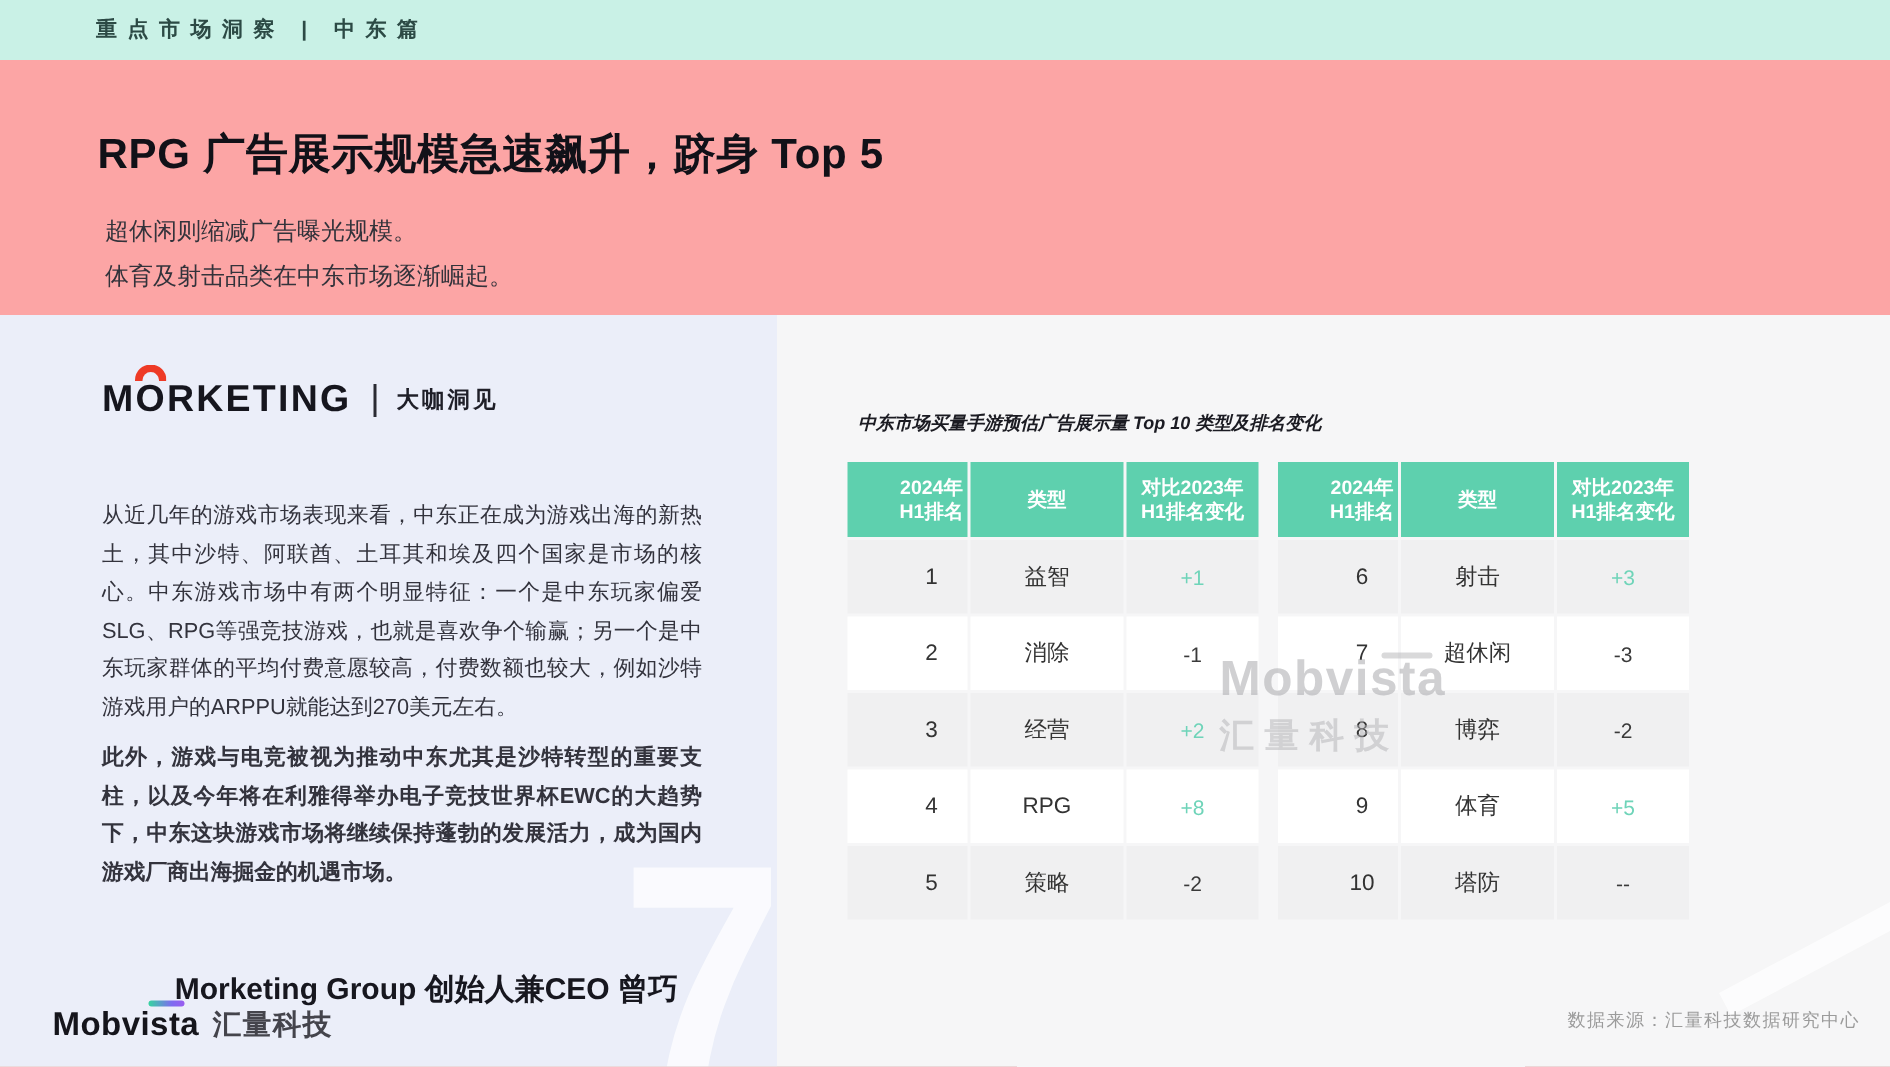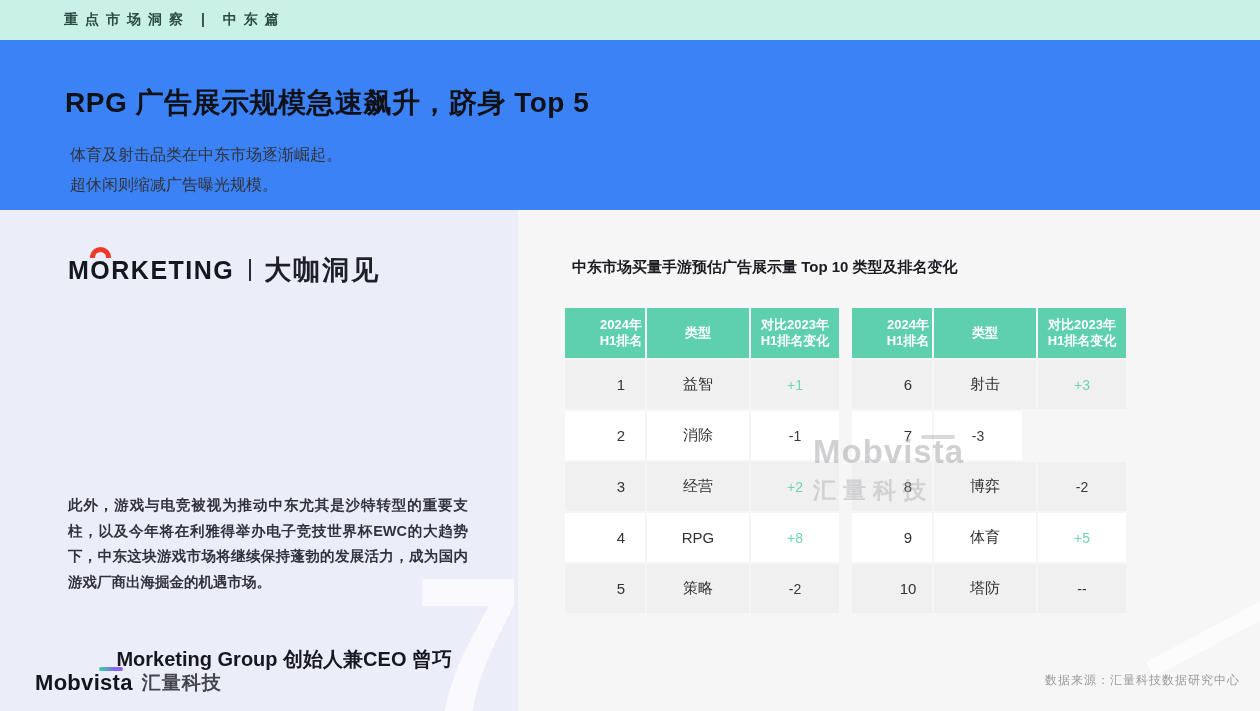--- a/index.html
+++ b/index.html
@@ -1,19 +1,19 @@
 <!DOCTYPE html>
 <html><head>
 <meta charset="utf-8">
 <style>
   * { margin:0; padding:0; box-sizing:border-box; }
   html,body { background:#dedede; }
   .page {
     position:relative; width:1260px; height:711px; margin:0 auto;
-    background:#3b82f6; overflow:hidden;
+    background:#fca5a5; overflow:hidden;
     font-family:"Liberation Sans","DejaVu Sans",sans-serif;
     -webkit-font-smoothing:antialiased;
   }
   
   .banner {
     position:absolute; left:0; top:0; width:1260px; height:40px;
     background:#c9f1e6; display:flex; align-items:center; padding-left:64px;
   }
   .banner span { font-size:14px; font-weight:700; color:#2c4a45; letter-spacing:7px; }
   
@@ -36,21 +36,21 @@
   }
   .logo-row { position:absolute; left:68px; top:42px; display:flex; align-items:center; }
   .logo-word { font-size:25px; font-weight:800; color:#16161e; letter-spacing:1.5px; display:flex; }
   .logo-o { position:relative; }
   .o-arc {
     position:absolute; left:0px; top:-9px; width:21px; height:11px;
     border:5px solid #ee3a26; border-bottom:none;
     border-radius:21px 21px 0 0;
   }
   .logo-div { width:2px; height:22px; background:#2a2a33; margin:0 13px 0 15px; }
-  .logo-tag { font-size:27px; font-weight:700; color:#1f1f28; letter-spacing:2px; }
+  .logo-tag { font-size:15px; font-weight:700; color:#1f1f28; letter-spacing:2px; }
   .para {
     position:absolute; left:68px; width:400px;
     font-size:14.5px; line-height:25.5px; color:#33333d; text-align:justify;
   }
   .para.p1 { top:122px; }
   .para.p2 { top:283px;font-weight:bold; }
   .attribution {
     position:absolute; left:68px; top:400px; width:400px;
     text-align:right; padding-right:16px;
     font-size:20px; font-weight:700; color:#17171f;margin-top:36px;
@@ -59,21 +59,21 @@
   .footer-logo { position:absolute; left:35px; top:460px; display:flex; align-items:center; }
   .fl-en { font-size:22px; font-weight:800; color:#15151c; letter-spacing:.3px; display:flex; }
   .fl-st { position:relative; }
   .fl-bar {
     position:absolute; left:-1px; top:-3px; width:24px; height:4px; border-radius:2px;
     background:linear-gradient(90deg,#35d4a0 0%,#7e6bf0 65%,#9a5cf0 100%);
   }
   .fl-cn { font-size:19px; font-weight:600; color:#44444c; margin-left:9px; letter-spacing:1px; }
   
   .right { position:absolute; left:518px; top:0; width:742px; height:501px; }
-  .tbl-title { position:absolute; left:54px; top:48px; font-size:15px; font-weight:800; color:#1b1b22; }
+  .tbl-title { position:absolute; left:54px; top:64px; font-size:12px; font-weight:800; color:#1b1b22;font-style:italic; }
   .tables { position:absolute; left:47px; top:98px; display:flex; gap:13px; }
   .rank-table { display:flex; flex-direction:column; gap:2px; }
   .trow { display:flex; gap:2px; }
   .cell {
     display:flex; flex-direction:column; align-items:center; justify-content:center;
     text-align:center;
   }
   .c1 { width:80px;padding-left:32px; } .c2 { width:102px; } .c3 { width:88px; }
   .thead .cell { height:50px; background:#5ed0ae; color:#fff; font-size:13px; font-weight:700; line-height:16px; }
   .tbody-row .cell { height:49px; font-size:15px; color:#333333; }
@@ -98,39 +98,40 @@
 <body>
 
 <div class="page">
 
   <header class="banner">
     <span>重点市场洞察 | 中东篇</span>
   </header>
 
   <h1 class="page-title">RPG 广告展示规模急速飙升，跻身 Top 5</h1>
   <div class="subs">
+    <div>超休闲则缩减广告曝光规模。</div>
     <div>体育及射击品类在中东市场逐渐崛起。</div>
-    <div>超休闲则缩减广告曝光规模。</div>
   </div>
 
   <section class="main">
 
     <aside class="quote-panel">
       <div class="big77">77</div>
 
       <div class="logo-row">
         <span class="logo-word">
           <span>M</span>
           <span class="logo-o"><i class="o-arc"></i><span>O</span></span>
           <span>RKETING</span>
         </span>
         <span class="logo-div"></span>
         <span class="logo-tag">大咖洞见</span>
       </div>
 
+      <p class="para p1">从近几年的游戏市场表现来看，中东正在成为游戏出海的新热土，其中沙特、阿联酋、土耳其和埃及四个国家是市场的核心。中东游戏市场中有两个明显特征：一个是中东玩家偏爱SLG、RPG等强竞技游戏，也就是喜欢争个输赢；另一个是中东玩家群体的平均付费意愿较高，付费数额也较大，例如沙特游戏用户的ARPPU就能达到270美元左右。</p>
       <p class="para p2">此外，游戏与电竞被视为推动中东尤其是沙特转型的重要支柱，以及今年将在利雅得举办电子竞技世界杯EWC的大趋势下，中东这块游戏市场将继续保持蓬勃的发展活力，成为国内游戏厂商出海掘金的机遇市场。</p>
       <p class="attribution">Morketing Group 创始人兼CEO 曾巧</p>
     </aside>
 
     <div class="footer-logo">
       <span class="fl-en">
         <span>Mobvi</span>
         <span class="fl-st"><i class="fl-bar"></i><span>st</span></span>
         <span>a</span>
       </span>
@@ -197,20 +198,21 @@
               <span>H1排名变化</span>
             </div>
           </div>
           <div class="trow tbody-row odd">
             <div class="cell c1">6</div>
             <div class="cell c2">射击</div>
             <div class="cell c3 change pos">+3</div>
           </div>
           <div class="trow tbody-row even">
             <div class="cell c1">7</div>
+            <div class="cell c2">超休闲</div>
             <div class="cell c3 change neg">-3</div>
           </div>
           <div class="trow tbody-row odd">
             <div class="cell c1">8</div>
             <div class="cell c2">博弈</div>
             <div class="cell c3 change neg">-2</div>
           </div>
           <div class="trow tbody-row even">
             <div class="cell c1">9</div>
             <div class="cell c2">体育</div>

